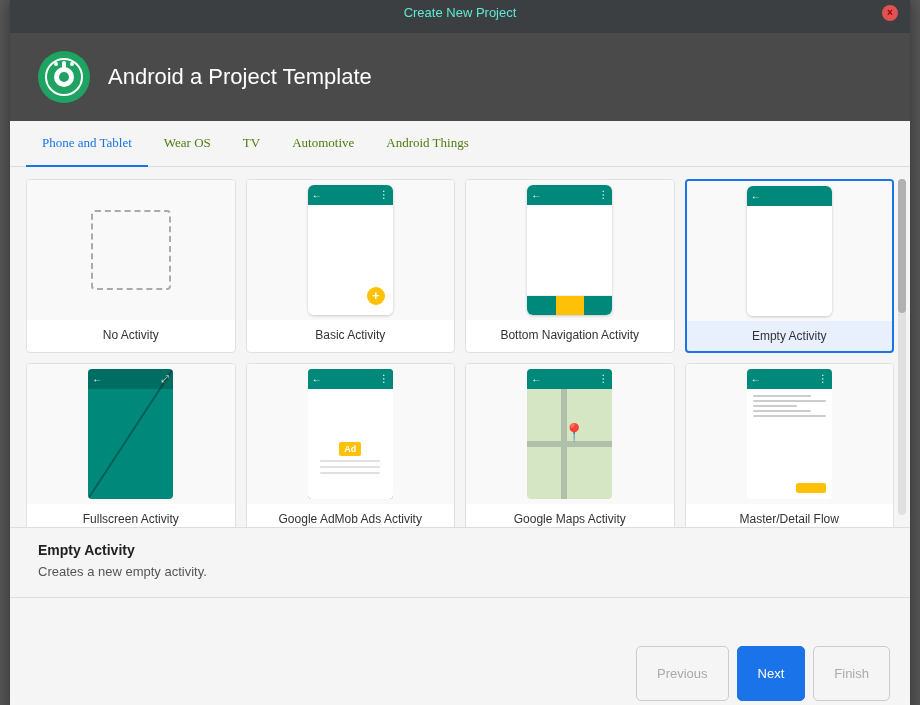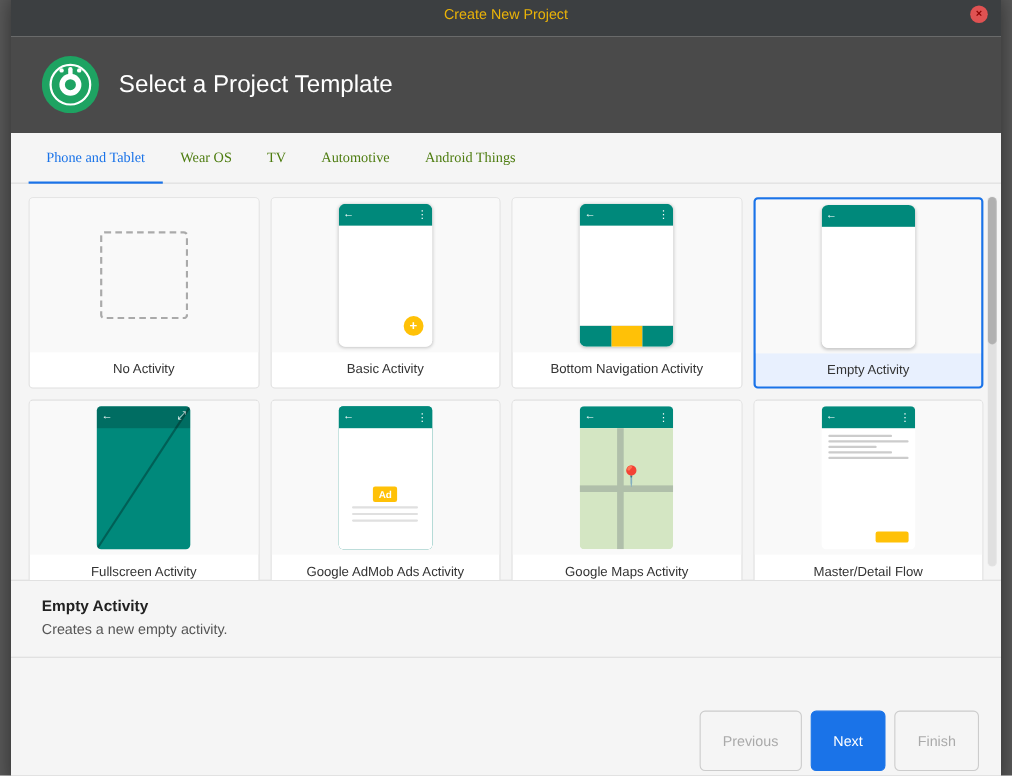--- a/index.html
+++ b/index.html
@@ -22,21 +22,21 @@
     }
     .title-bar {
       background: #3c3f41;
       display: flex;
       align-items: center;
       justify-content: center;
       height: 40px;
       position: relative;
     }
     .title-bar-text {
-      color: #eab308;
+      color: #5eead4;
       font-size: 13px;
     }
     .close-btn {
       position: absolute;
       right: 12px;
       top: 50%;
       transform: translateY(-50%);
       width: 16px;
       height: 16px;
       background: #e05252;
@@ -423,21 +423,21 @@
 
     <svg class="android-logo" viewBox="0 0 52 52" xmlns="http://www.w3.org/2000/svg">
       <circle cx="26" cy="26" r="26" fill="#1ea362"></circle>
       <circle cx="26" cy="26" r="18" fill="#1ea362" stroke="white" stroke-width="2"></circle>
       <circle cx="26" cy="26" r="10" fill="white"></circle>
       <circle cx="26" cy="26" r="5" fill="#1ea362"></circle>
       <rect x="24" y="10" width="4" height="8" rx="2" fill="white"></rect>
       <circle cx="18" cy="13" r="2" fill="white"></circle>
       <circle cx="34" cy="13" r="2" fill="white"></circle>
     </svg>
-    <h1 class="header-title">Select a Project Template</h1>
+    <h1 class="header-title">Android a Project Template</h1>
   </div>
 
   <div class="content">
 
     <div class="tabs">
       <div class="tab active">Phone and Tablet</div>
       <div class="tab">Wear OS</div>
       <div class="tab">TV</div>
       <div class="tab">Automotive</div>
       <div class="tab">Android Things</div>

